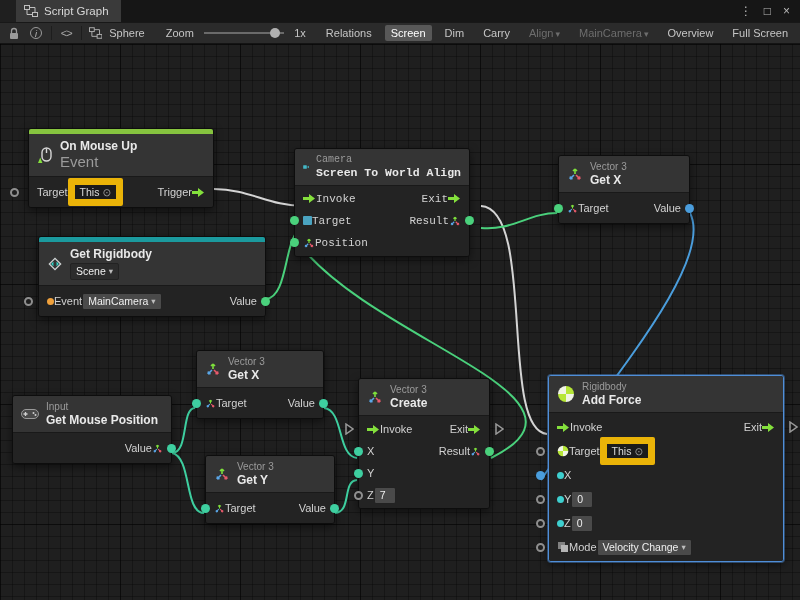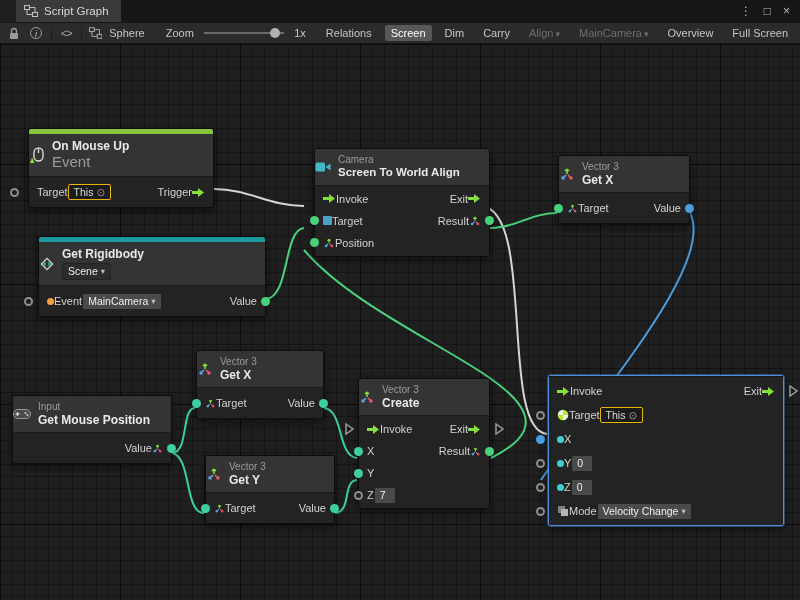--- a/index.html
+++ b/index.html
@@ -43,33 +43,33 @@
     background-size:120px 120px,120px 120px,12px 12px,12px 12px;z-index:0;}
   .wire-layer{position:absolute;top:0;left:0;width:800px;height:600px;z-index:1;pointer-events:none;}
   .wire-layer path{fill:none;stroke-width:2px;}
   
   .node{position:absolute;z-index:2;background:#232323;border:1px solid #0d0d0d;border-radius:3px;
     box-shadow:0 3px 9px rgba(0,0,0,.5);box-sizing:border-box;}
   .node.selected{border-color:#4f8ed8;box-shadow:0 0 0 1px rgba(79,142,216,.45),0 3px 9px rgba(0,0,0,.5);}
   .strip{height:5px;border-radius:2px 2px 0 0;}
   .strip.green{background:#86c43f;}
   .strip.teal{background:#1b9a9e;}
-  .hdr{display:flex;align-items:center;gap:7px;padding:5px 0;background:#343434;min-height:32px;box-sizing:border-box;}
+  .hdr{display:flex;align-items:center;gap:7px;padding:5px 8px;background:#343434;min-height:32px;box-sizing:border-box;}
   .node .hdr:first-child{border-radius:2px 2px 0 0;}
   .hcol{display:flex;flex-direction:column;line-height:1.2;}
   .cat{font-size:10px;color:#9b9b9b;}
   .ttl{font-size:12px;font-weight:bold;color:#e9e9e9;white-space:nowrap;}
   .sub{font-size:15px;color:#9b9b9b;}
   .rows{border-top:1px solid #191919;padding:2px 0;background:#232323;border-radius:0 0 2px 2px;}
   .row{height:22px;display:flex;align-items:center;padding:0 8px;position:relative;color:#d2d2d2;}
   .rows.lg .row{height:26px;}
   .rows.md .row{height:24px;}
   .spacer{flex:1;}
   
-  .chip{background:#1b1b1b;border:1px solid #eab308;border-radius:2px;padding:1px 5px;font-size:10.5px;
+  .chip{background:#1b1b1b;border:7px solid #eab308;border-radius:2px;padding:1px 5px;font-size:10.5px;
     color:#dcdcdc;display:inline-flex;align-items:center;gap:3px;white-space:nowrap;}
   .chip .odot{color:#9a9a9a;}
   .wbox{background:#4a4a4a;border:1px solid #222222;border-radius:2px;padding:0 5px;min-width:10px;
     text-align:center;font-size:10.5px;color:#efefef;height:15px;line-height:15px;display:inline-flex;
     align-items:center;gap:3px;white-space:nowrap;}
   .ddcaret{font-size:8.5px;color:#bdbdbd;}
   .mt2{margin-top:2px;align-self:flex-start;}
   
   .port{position:absolute;width:9px;height:9px;border-radius:50%;box-sizing:border-box;top:50%;margin-top:-4.5px;z-index:3;}
   .port.l{left:-5px;}  .port.r{right:-5px;}
@@ -210,21 +210,21 @@
         <span>MainCamera</span>
         <span class="ddcaret">▾</span>
       </span>
       <span class="spacer"></span>
       <span>Value</span>
       <span class="port green r"></span>
     </div>
   </div>
 </div>
 
-<div class="node" style="left:314px;top:148px;width:176px;">
+<div class="node" style="left:294px;top:148px;width:176px;font-family:Liberation Mono, monospace;">
   <div class="hdr">
     <svg width="16" height="14" viewBox="0 0 16 14">
       <rect x="0.5" y="2.5" width="9.5" height="9" rx="1.5" fill="#43b7c6"></rect>
       <path d="M10.5 7 L15.5 3.5 V10.5 Z" fill="#43b7c6"></path>
     </svg>
     <span class="hcol">
       <span class="cat">Camera</span>
       <span class="ttl" style="font-size:11.5px">Screen To World Align</span>
     </span>
   </div>
@@ -428,20 +428,32 @@
     </div>
     <div class="row">
       <span class="port hollow l"></span>
       <span>Z</span>
       <span class="wbox">7</span>
     </div>
   </div>
 </div>
 
 <div class="node selected" style="left:548px;top:375px;width:236px;">
+  <div class="hdr">
+    <svg width="18" height="18" viewBox="0 0 18 18">
+      <path d="M9 1 A8 8 0 0 1 17 9 L9 9 Z" fill="#b6e637"></path>
+      <path d="M9 17 A8 8 0 0 1 1 9 L9 9 Z" fill="#b6e637"></path>
+      <path d="M9 1 A8 8 0 0 0 1 9 L9 9 Z" fill="#f0f4e4"></path>
+      <path d="M9 17 A8 8 0 0 0 17 9 L9 9 Z" fill="#f0f4e4"></path>
+    </svg>
+    <span class="hcol">
+      <span class="cat">Rigidbody</span>
+      <span class="ttl">Add Force</span>
+    </span>
+  </div>
   <div class="rows md">
     <div class="row">
       <svg width="13" height="11" viewBox="0 0 13 11">
           <path d="M0 4 H6 V1 L12 5.5 L6 10 V7 H0 Z" fill="#84e03c"></path>
         </svg>
       <span>Invoke</span>
       <span class="spacer"></span>
       <span>Exit</span>
       <svg width="13" height="11" viewBox="0 0 13 11">
           <path d="M0 4 H6 V1 L12 5.5 L6 10 V7 H0 Z" fill="#84e03c"></path>

